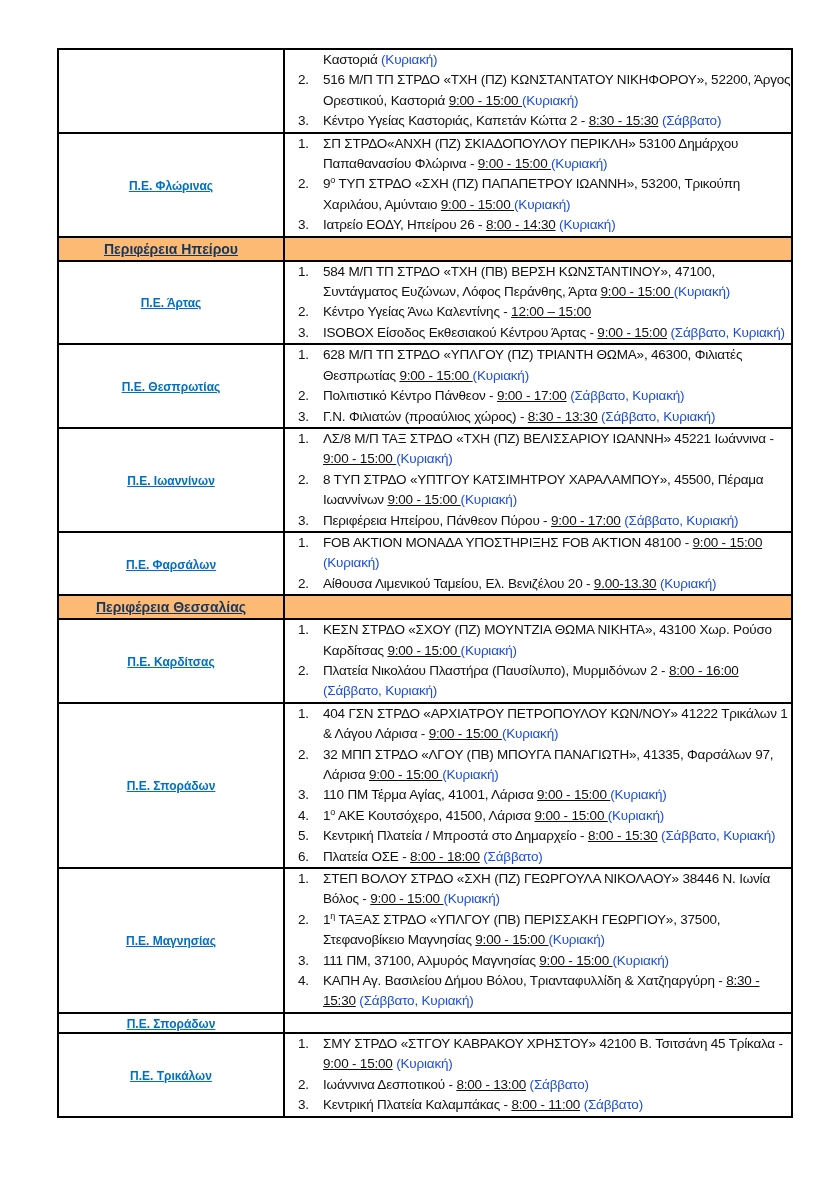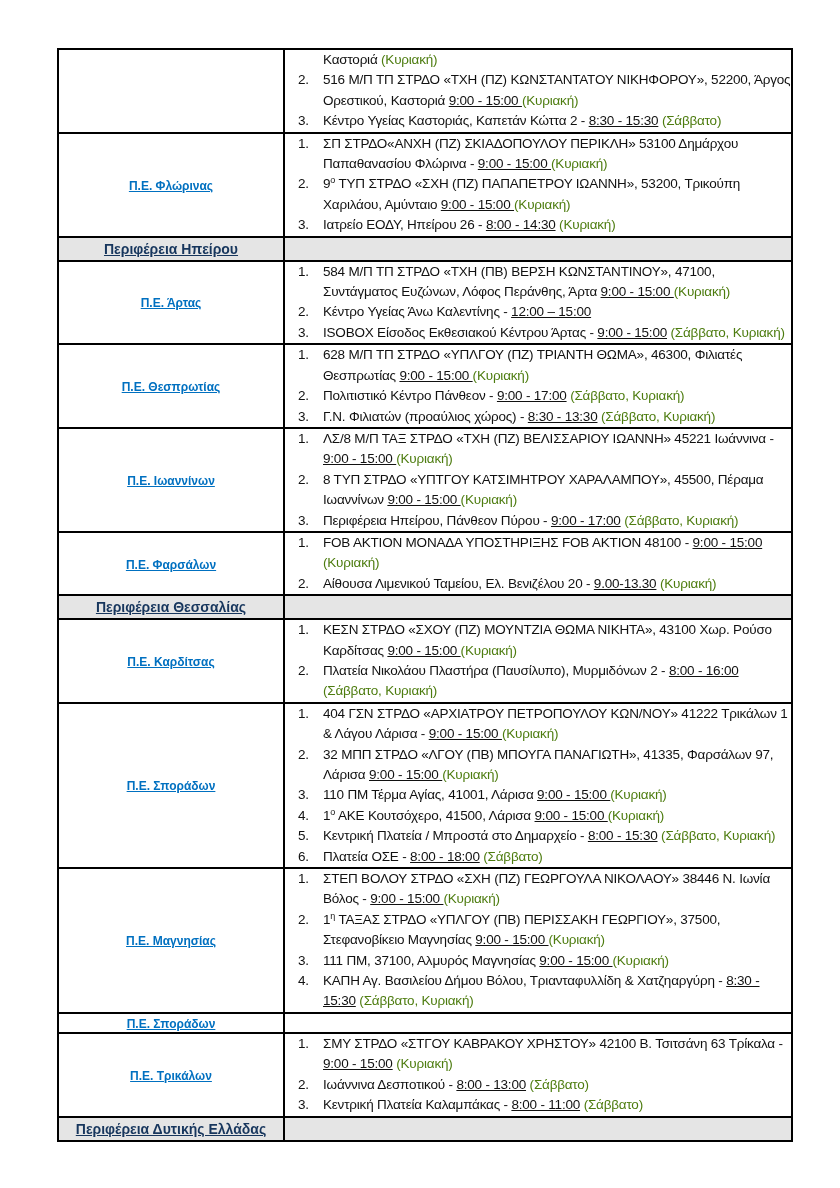--- a/index.html
+++ b/index.html
@@ -29,24 +29,24 @@
   }
   .item{
     position:relative;
     padding-left:38px;
     font-size:13.5px;line-height:20.4px;color:#111111;
     letter-spacing:-0.2px;
   }
   .num{position:absolute;left:13px;top:0;}
   .seg-p{}
   .seg-u{text-decoration:underline;}
-  .seg-r{color:#4d7c0f;margin-top:16px;}
+  .seg-r{color:#1d4ed8;margin-top:16px;}
   sup.seg-sup{font-size:9px;line-height:0;}
   tr.region-row td{
-    background:#e5e5e5;
+    background:#fdba74;
     height:20px;
     padding:1px 0;
     vertical-align:middle;
   }
   .region-label{
     color:#17365D;font-weight:bold;text-decoration:underline;
     font-size:14px;
   }
 </style>
 </head>
@@ -141,24 +141,20 @@
             <div class="item"><span class="num">4.</span><span class="item-text"><span class="seg-p">ΚΑΠΗ Αγ. Βασιλείου Δήμου Βόλου, Τριανταφυλλίδη &amp; Χατζηαργύρη - </span><span class="seg-u">8:30 - 15:30</span><span class="seg-p"> </span><span class="seg-r">(Σάββατο, Κυριακή)</span></span></div>
           </td>
         </tr>
         <tr class="entry-row">
           <td class="left-cell"><span class="unit-label">Π.Ε. Σποράδων</span></td>
           <td class="right-cell"></td>
         </tr>
         <tr class="entry-row">
           <td class="left-cell"><span class="unit-label">Π.Ε. Τρικάλων</span></td>
           <td class="right-cell">
-            <div class="item"><span class="num">1.</span><span class="item-text"><span class="seg-p">ΣΜΥ ΣΤΡΔΟ «ΣΤΓΟΥ ΚΑΒΡΑΚΟΥ ΧΡΗΣΤΟΥ» 42100 Β. Τσιτσάνη 63 Τρίκαλα - </span><span class="seg-u">9:00 - 15:00</span><span class="seg-p"> </span><span class="seg-r">(Κυριακή)</span></span></div>
+            <div class="item"><span class="num">1.</span><span class="item-text"><span class="seg-p">ΣΜΥ ΣΤΡΔΟ «ΣΤΓΟΥ ΚΑΒΡΑΚΟΥ ΧΡΗΣΤΟΥ» 42100 Β. Τσιτσάνη 45 Τρίκαλα - </span><span class="seg-u">9:00 - 15:00</span><span class="seg-p"> </span><span class="seg-r">(Κυριακή)</span></span></div>
             <div class="item"><span class="num">2.</span><span class="item-text"><span class="seg-p">Ιωάννινα Δεσποτικού - </span><span class="seg-u">8:00 - 13:00</span><span class="seg-p"> </span><span class="seg-r">(Σάββατο)</span></span></div>
             <div class="item"><span class="num">3.</span><span class="item-text"><span class="seg-p">Κεντρική Πλατεία Καλαμπάκας - </span><span class="seg-u">8:00 - 11:00</span><span class="seg-p"> </span><span class="seg-r">(Σάββατο)</span></span></div>
           </td>
-        </tr>
-        <tr class="region-row">
-          <td class="left-cell"><span class="region-label">Περιφέρεια Δυτικής Ελλάδας</span></td>
-          <td class="right-cell-region"></td>
         </tr>
       </tbody>
   </table>
 </div>
 
 </body></html>

